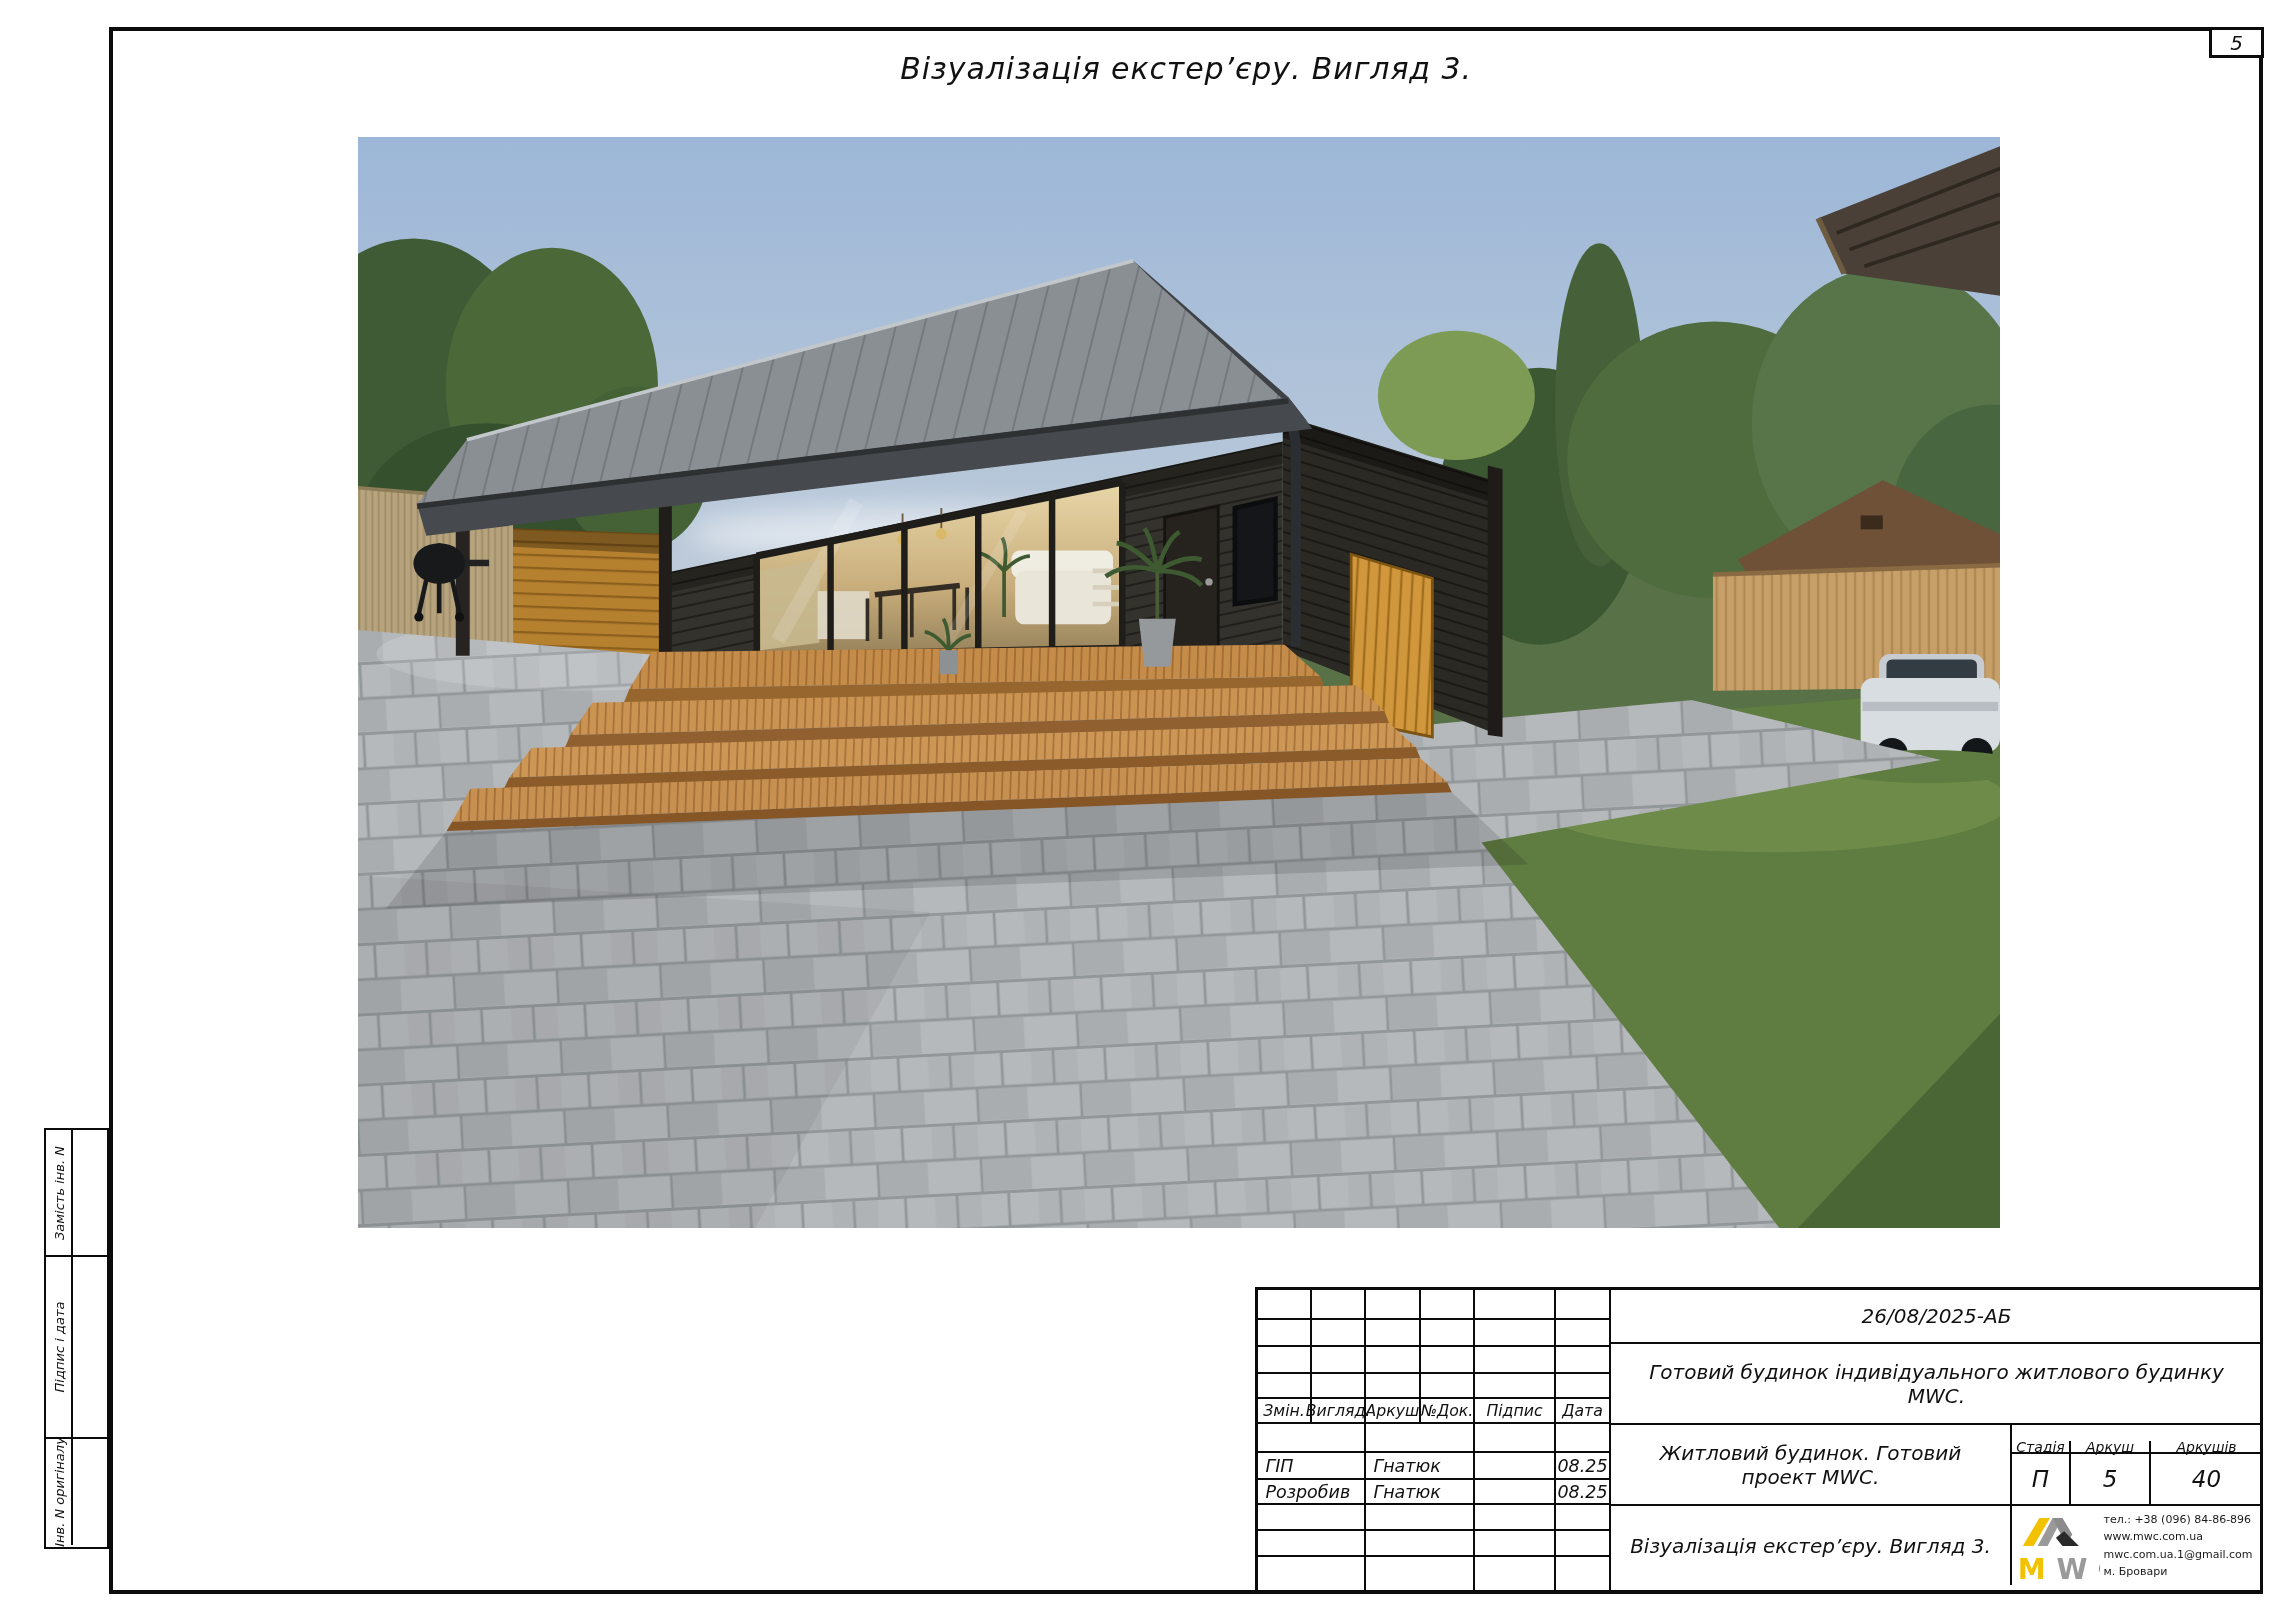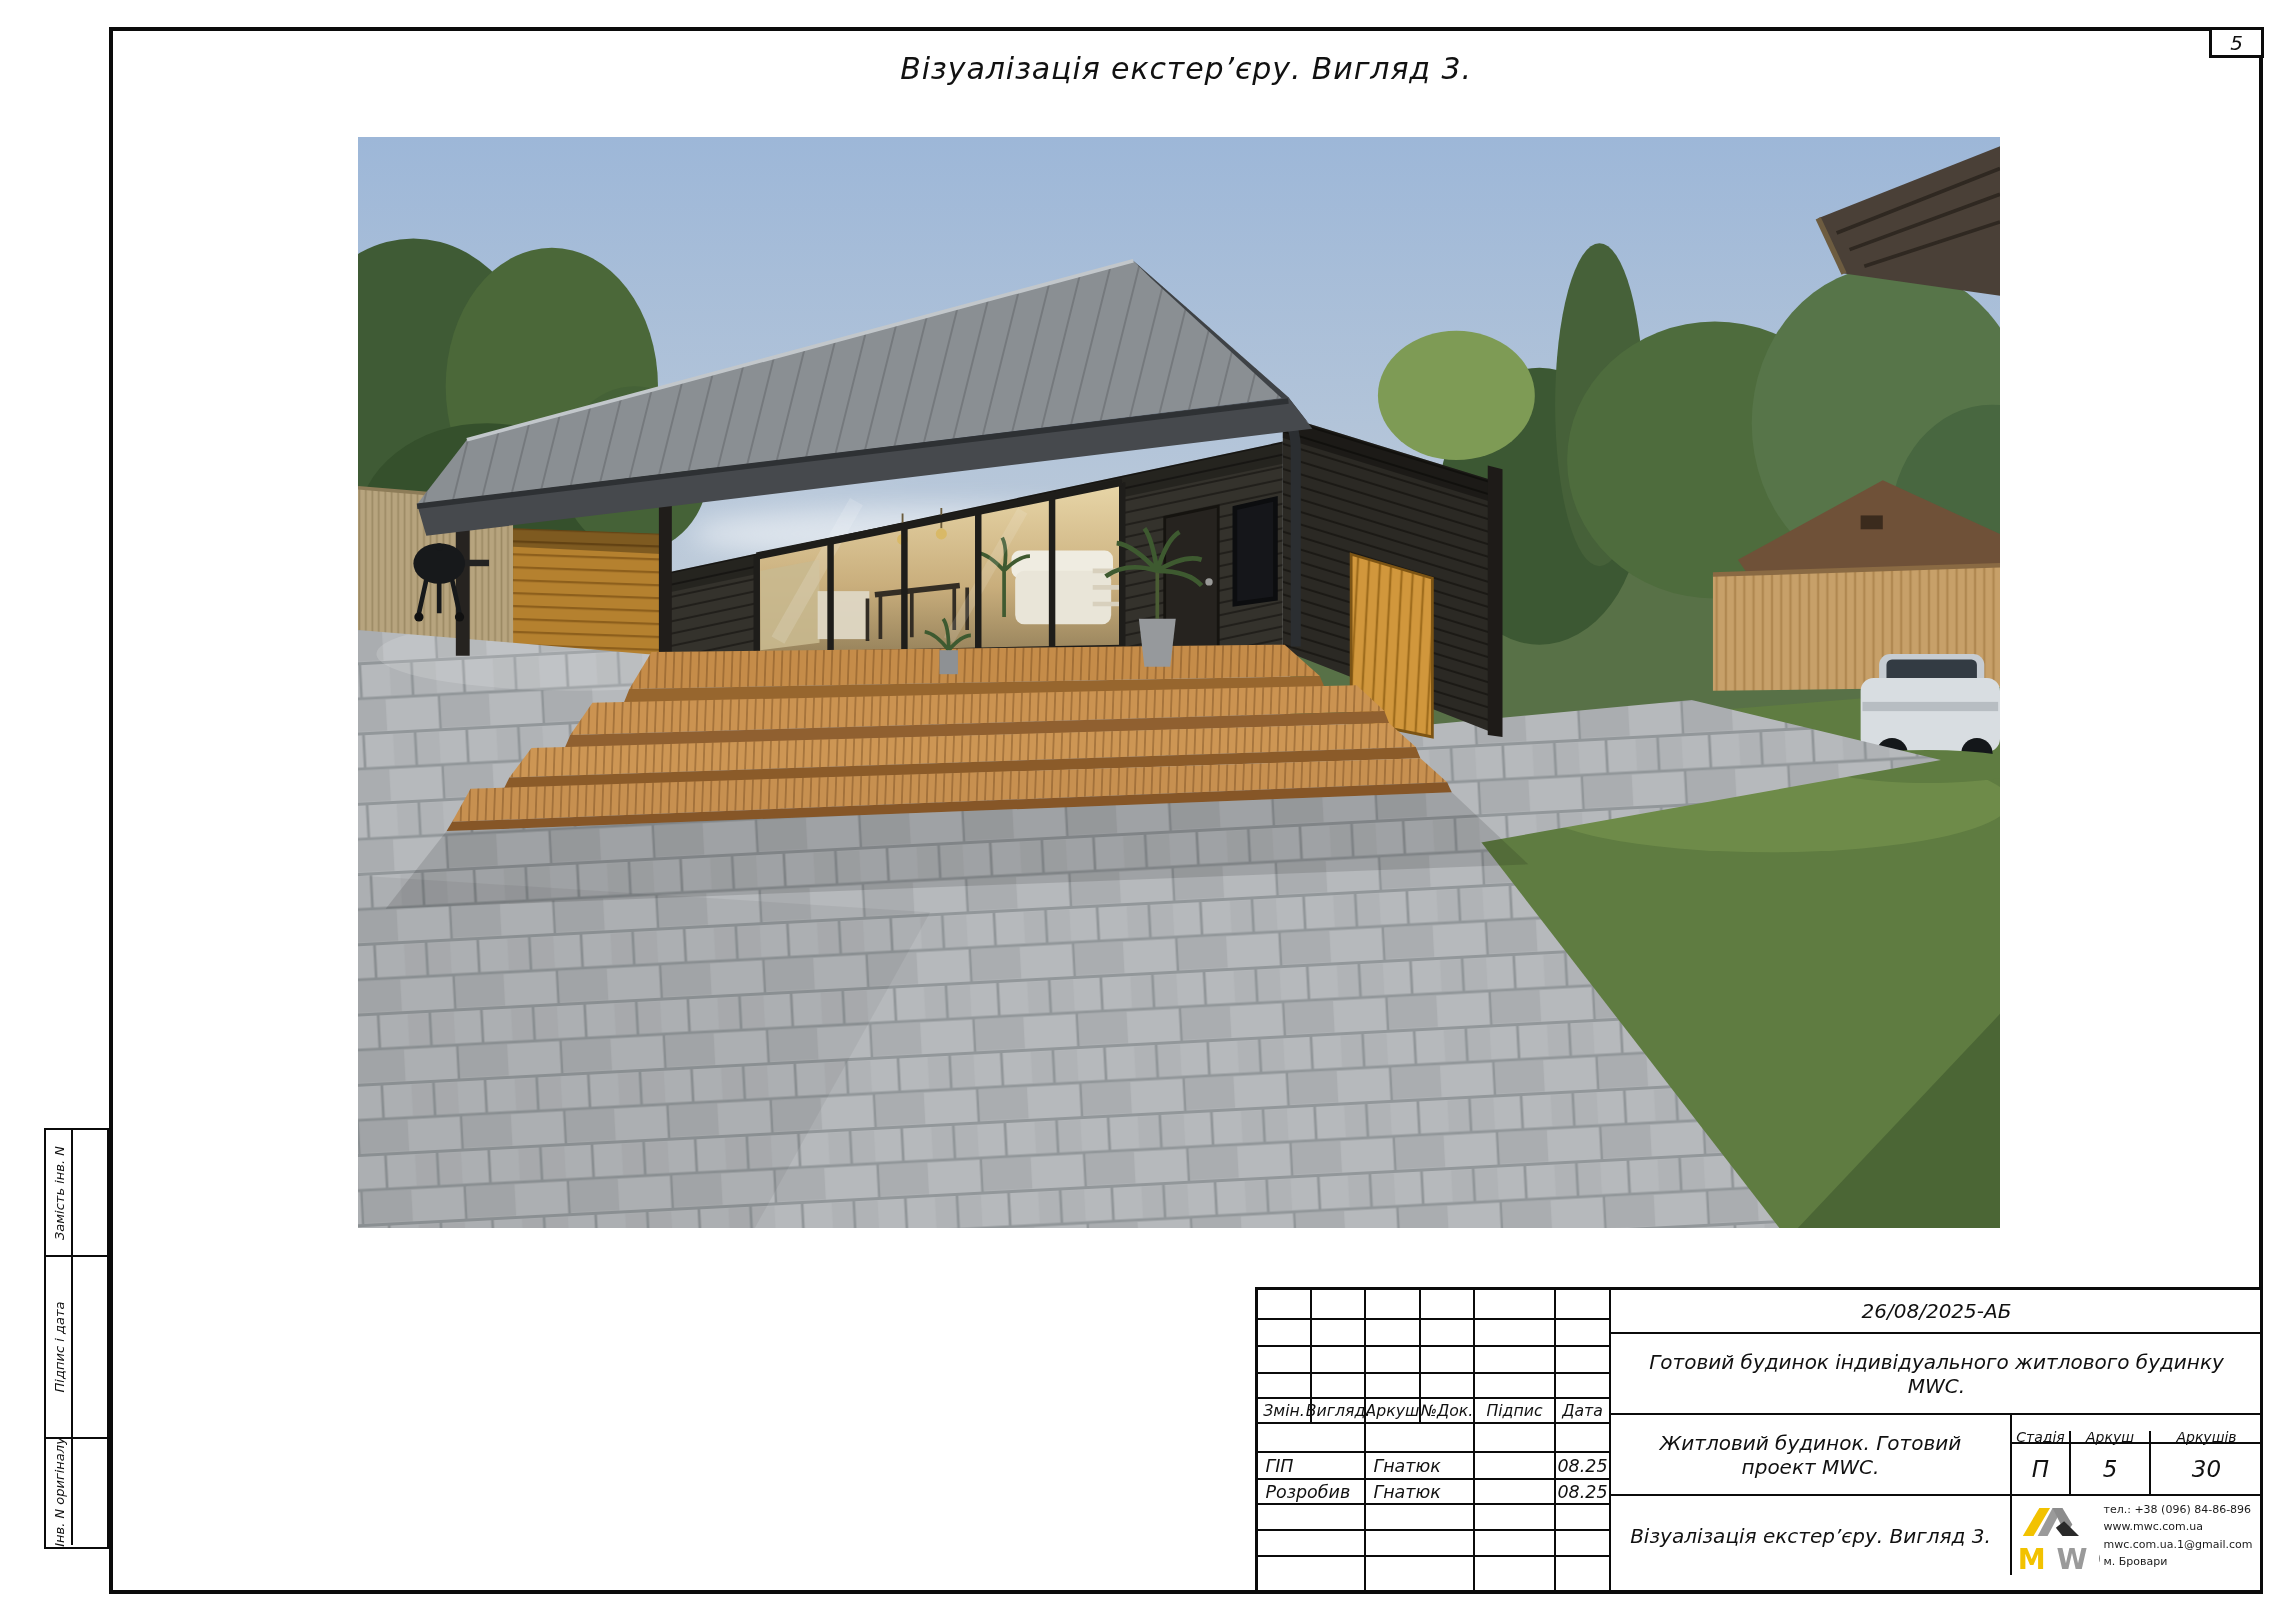--- a/index.html
+++ b/index.html
@@ -33,21 +33,21 @@
   .tb-grid { position:absolute; left:0; top:0; width:353px; height:299px; display:grid;
     grid-template-columns:54px 54px 55px 54px 81px 55px;
     grid-template-rows:30px 27px 27px 25px 25px 29px 27px 25px 26px 26px 33px; }
   .c { border-right:2.8px solid #0b0b0b; border-bottom:2.8px solid #0b0b0b; min-width:0; }
   .sp2 { grid-column:span 2; }
   .hl { display:flex; align-items:center; justify-content:center; font-size:15.7px; }
   .lc { display:flex; align-items:center; padding-left:7.4px; font-size:17.5px; }
   .cc { display:flex; align-items:center; justify-content:center; font-size:17.5px; }
 
   .tb-right { position:absolute; left:353px; top:0; width:651px; height:299px; }
-  .tb-doc { height:44px; border-bottom:2.8px solid #0b0b0b; display:flex; align-items:center; justify-content:center; font-size:20px; }
+  .tb-doc { height:54px; border-bottom:2.8px solid #0b0b0b; display:flex; align-items:center; justify-content:center; font-size:20px; }
   .tb-proj { height:81px; border-bottom:2.8px solid #0b0b0b; display:flex; align-items:center; justify-content:center;
     text-align:center; font-size:20px; padding:0 18.5px; }
   .tb-rowc { height:81px; border-bottom:2.8px solid #0b0b0b; display:flex; }
   .tb-obj { width:401px; border-right:2.8px solid #0b0b0b; display:flex; align-items:center; justify-content:center;
     text-align:center; font-size:20px; padding:0 24px; }
   .stage { width:250px; display:grid; grid-template-columns:59px 80px 111px; grid-template-rows:29px 50px; }
   .sg { border-right:2.8px solid #0b0b0b; border-bottom:2.8px solid #0b0b0b; display:flex; align-items:center; justify-content:center; font-size:14px;margin-top:16px; }
   .sg.last { border-right:none; }
   .sgv { border-right:2.8px solid #0b0b0b; display:flex; align-items:center; justify-content:center; font-size:23px; }
   .sgv.last { border-right:none; }
@@ -363,21 +363,21 @@
       <div class="tb-doc">26/08/2025-АБ</div>
       <div class="tb-proj">Готовий будинок індивідуального житлового будинку MWC.</div>
       <div class="tb-rowc">
         <div class="tb-obj">Житловий будинок. Готовий проект MWC.</div>
         <div class="stage">
           <div class="sg">Стадія</div>
           <div class="sg">Аркуш</div>
           <div class="sg last">Аркушів</div>
           <div class="sgv">П</div>
           <div class="sgv">5</div>
-          <div class="sgv last">30</div>
+          <div class="sgv last">40</div>
         </div>
       </div>
       <div class="tb-rowd">
         <div class="tb-draw">Візуалізація екстер’єру. Вигляд 3.</div>
         <div class="company">
           <svg class="logo" viewBox="0 0 100 92">
             <polygon points="8,46 28,12 41,12 21,46" fill="#f2c200"></polygon>
             <polygon points="26,46 44,12 56,12 38,46" fill="#9a9a9a"></polygon>
             <polygon points="44,12 56,12 68,32 60,44" fill="#8c8c8c"></polygon>
             <polygon points="58,28 76,46 56,46 48,36" fill="#2a2a2a"></polygon>

